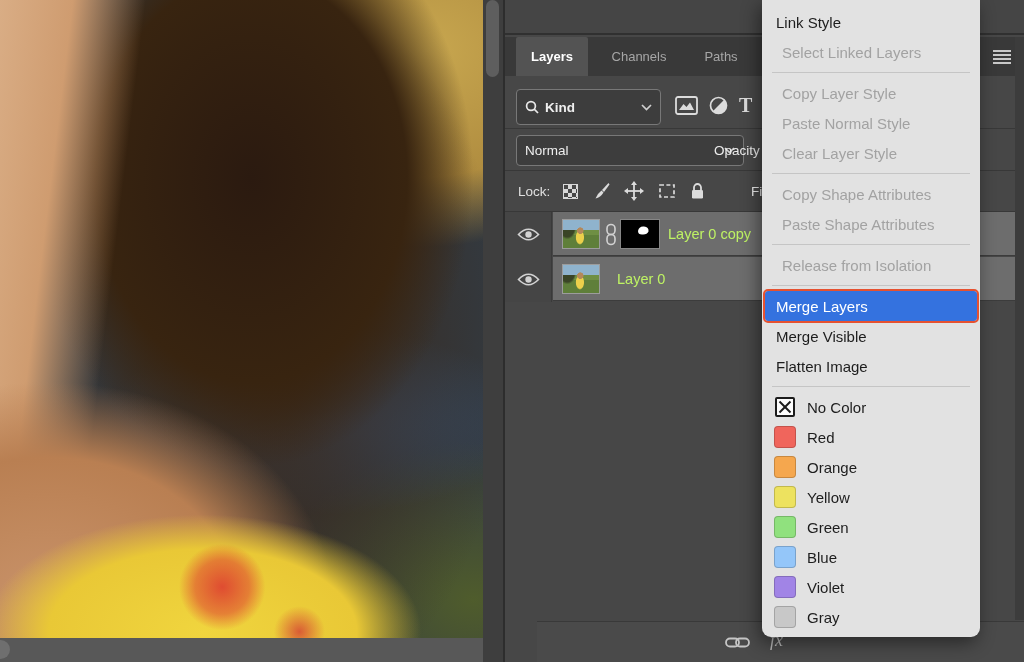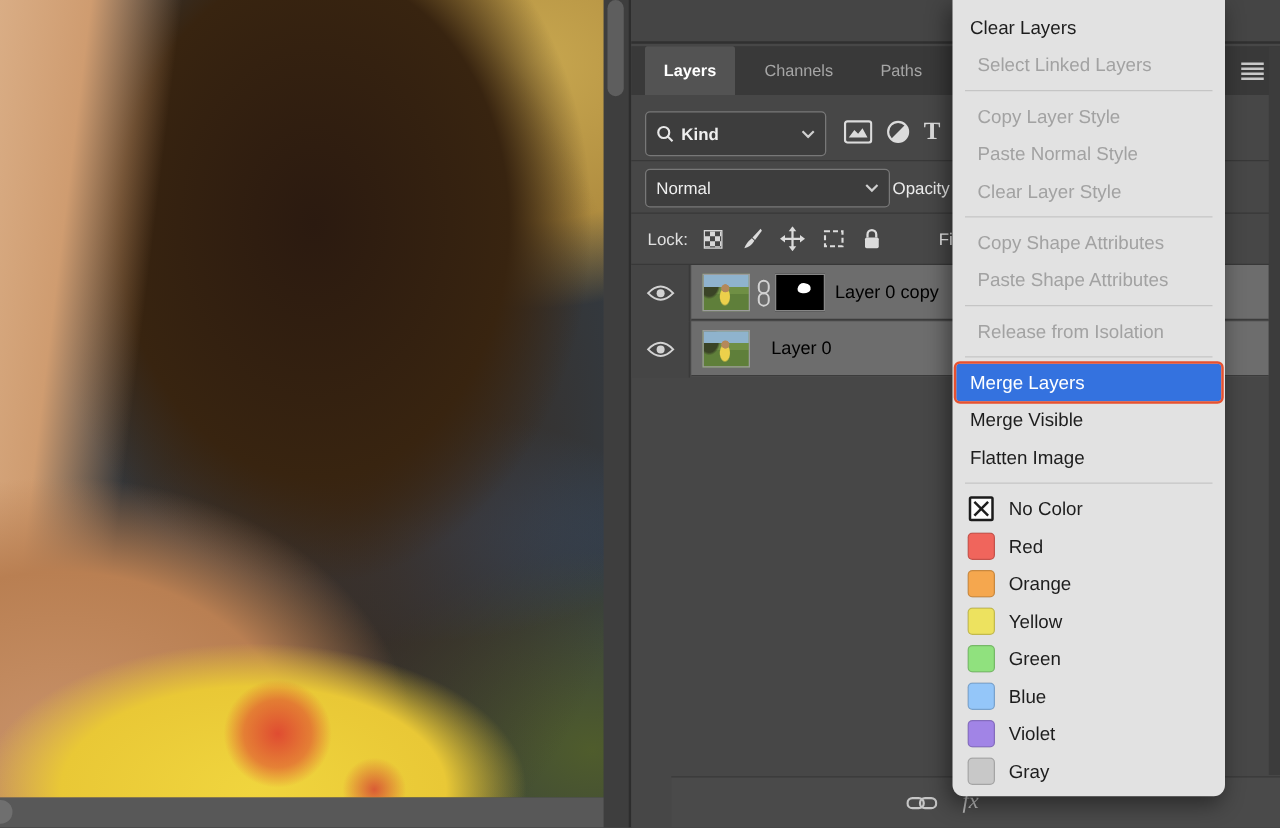--- a/index.html
+++ b/index.html
@@ -43,21 +43,21 @@
   .panel-menu-btn i { display:block; height:2px; background:#c9c9c9; }
 
   .filter-row { position:absolute; left:0; top:76px; width:519px; height:53px; border-bottom:1px solid #383838; }
   .select-box { position:absolute; display:flex; align-items:center; gap:6px; background:#3d3d3d; border:1px solid #787878; border-radius:4px; padding:0 8px; color:#efefef; }
   .kind-select { left:11px; top:13px; width:145px; height:36px; font-weight:700; font-size:13.5px; }
   .select-chevron { margin-left:auto; }
   .filter-icons { position:absolute; left:170px; top:13px; height:32px; display:flex; align-items:center; gap:11px; }
   .type-glyph { font-family:"Liberation Serif", serif; font-size:20px; font-weight:700; color:#dcdcdc; line-height:1; }
 
   .blend-row { position:absolute; left:0; top:130px; width:519px; height:41px; border-bottom:1px solid #383838; }
-  .blend-select { left:11px; top:5px; width:196px; height:31px; font-size:13.5px; }
+  .blend-select { left:11px; top:5px; width:228px; height:31px; font-size:13.5px; }
   .opacity-label { position:absolute; left:209px; top:0; height:41px; display:flex; align-items:center; font-size:13.5px; color:#ececec; white-space:nowrap; }
 
   .lock-row { position:absolute; left:0; top:171px; width:519px; height:41px; border-bottom:1px solid #383838; display:flex; align-items:center; }
   .lock-label { position:absolute; left:13px; color:#e0e0e0; font-size:13.5px; }
   .lock-icons { position:absolute; left:58px; display:flex; align-items:center; gap:14px; }
   .checker-icon { width:15px; height:15px; border:1.5px solid #d8d8d8;
     background:repeating-conic-gradient(#d8d8d8 0% 25%, rgba(0,0,0,0) 0% 50%); background-size:8px 8px; }
   .fill-label { position:absolute; left:246px; color:#ececec; font-size:13.5px; white-space:nowrap; }
 
   .layer-row { position:absolute; left:0; width:519px; height:45px; }
@@ -67,21 +67,21 @@
     background-color:#6f8f44;
     background-image:
       radial-gradient(circle 5px at 48% 38%, #b4885a 0 60%, rgba(0,0,0,0) 70%),
       radial-gradient(ellipse 6px 10px at 47% 62%, #ecd04b 0 60%, rgba(0,0,0,0) 75%),
       linear-gradient(180deg, #8fb3cd 0 34%, rgba(0,0,0,0) 34%),
       radial-gradient(ellipse 12px 16px at 12% 26%, #3a4426 0 60%, rgba(0,0,0,0) 75%),
       linear-gradient(180deg, rgba(0,0,0,0) 0 55%, #5f7f3a 55%);
   }
   .mask-link { position:absolute; left:52px; top:11px; }
   .mask-thumb { position:absolute; left:67px; top:7px; width:40px; height:30px; background:#000; border:1px solid #868686; }
-  .layer-name { position:absolute; top:0; height:44px; display:flex; align-items:center; color:#000000; font-size:14.5px; white-space:nowrap;text-align:center; }
+  .layer-name { position:absolute; top:0; height:44px; display:flex; align-items:center; color:#bef264; font-size:14.5px; white-space:nowrap;text-align:center; }
   .row1 { top:212px; } .row2 { top:257px; }
   .row1 .layer-name { left:115px; }
   .row2 .layer-name { left:64px; }
 
   .right-gutter { position:absolute; left:510px; top:37px; width:9px; height:583px; background:#3c3c3c; }
 
   .panel-bottom-bar { position:absolute; left:0; top:621px; width:519px; height:41px; background:#4a4a4a; border-top:1px solid #393939;margin-left:32px; }
   .bb-link { position:absolute; left:188px; top:13px; }
   .bb-fx { position:absolute; left:233px; top:8px; font-style:italic; font-size:18px; color:#b9b9b9; font-family:"Liberation Serif", serif; }
 
@@ -251,21 +251,21 @@
         <svg width="25" height="15" viewBox="0 0 25 15">
             <rect x="1" y="3.5" width="13" height="8" rx="4" fill="none" stroke="#c6c6c6" stroke-width="1.8"></rect>
             <rect x="11" y="3.5" width="13" height="8" rx="4" fill="none" stroke="#c6c6c6" stroke-width="1.8"></rect>
           </svg>
       </span>
       <span class="bb-fx">fx</span>
     </div>
   </div>
 
   <div class="context-menu">
-    <div class="menu-item">Clear Layers</div>
+    <div class="menu-item">Link Style</div>
     <div class="menu-item disabled">Select Linked Layers</div>
     <div class="menu-sep"></div>
     <div class="menu-item disabled">Copy Layer Style</div>
     <div class="menu-item disabled">Paste Normal Style</div>
     <div class="menu-item disabled">Clear Layer Style</div>
     <div class="menu-sep"></div>
     <div class="menu-item disabled">Copy Shape Attributes</div>
     <div class="menu-item disabled">Paste Shape Attributes</div>
     <div class="menu-sep"></div>
     <div class="menu-item disabled">Release from Isolation</div>

